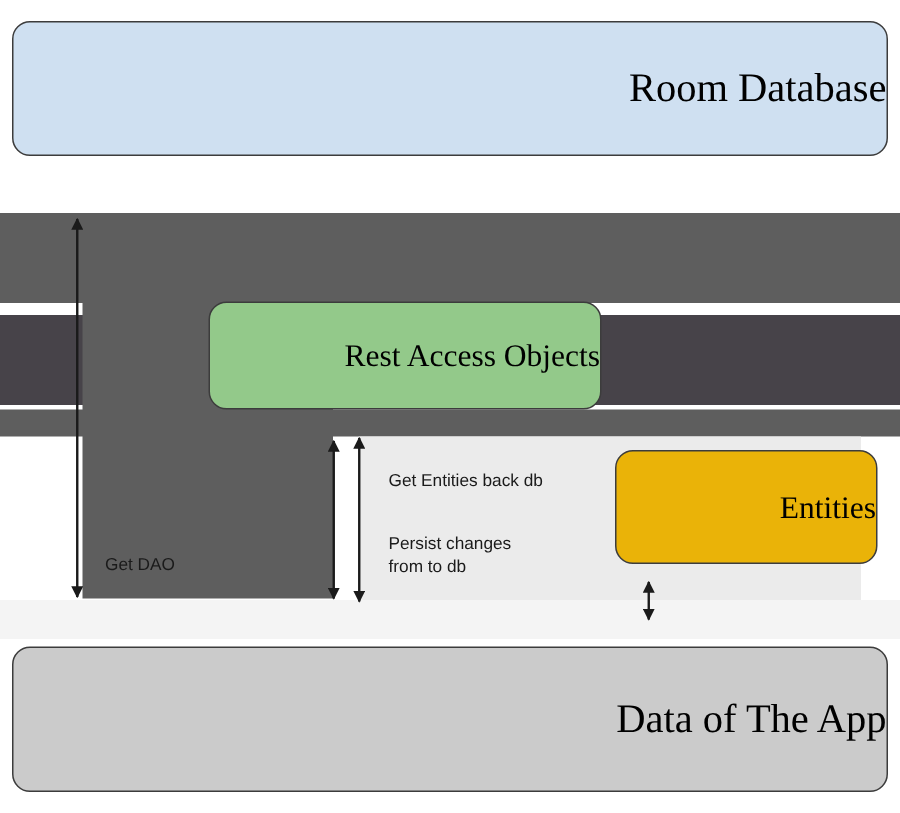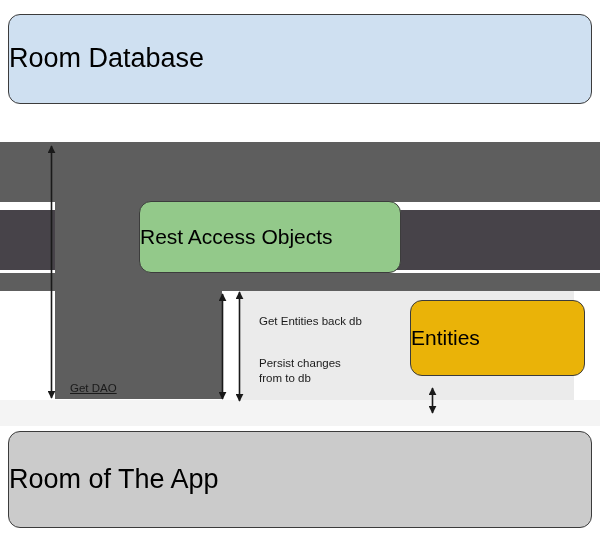--- a/index.html
+++ b/index.html
@@ -55,24 +55,25 @@
   }
 
   
   .node {
     position: absolute;
     box-sizing: border-box;
     border: 1px solid #3c3c3c;
     border-radius: 12px;
     display: flex;
     align-items: center;
-    justify-content: flex-start;
+    justify-content: flex-end;
     color: #000000;
     text-align: center;
     line-height: 1.15;
+    font-family: Liberation Serif, serif;
   }
   .node-room {
     left: 8px;  top: 14px;
     width: 584px; height: 90px;
     background: #cfe0f1;
     font-size: 27px;
   }
   .node-dao {
     left: 139px; top: 201px;
     width: 262px; height: 72px;
@@ -101,21 +102,21 @@
   }
 
   
   .edge-label {
     position: absolute;
     color: #1a1a1a;
     font-size: 11.5px;
     line-height: 15px;
     white-space: nowrap;
   }
-  .lbl-getdao     { left: 70px;  top: 381px; text-decoration: underline; }
+  .lbl-getdao     { left: 70px;  top: 370px; }
   .lbl-getent     { left: 259px; top: 314px; }
   .lbl-persist    { left: 259px; top: 356px; }
   .lbl-getset     { left: 443px; top: 396px; }
 </style>
 </head>
 <body>
 
 <div id="canvas">
 
   <div class="band band-a"></div>
@@ -147,21 +148,21 @@
 
   <div class="node node-dao">
     <span>Rest Access Objects</span>
   </div>
 
   <div class="node node-entities">
     <span>Entities</span>
   </div>
 
   <div class="node node-app">
-    <span>Room of The App</span>
+    <span>Data of The App</span>
   </div>
 
   <div class="edge-label lbl-getdao">Get DAO</div>
 
   <div class="edge-label lbl-getent">Get Entities back db</div>
 
   <div class="edge-label lbl-persist">
     <div>Persist changes</div>
     <div>from to db</div>
   </div>

